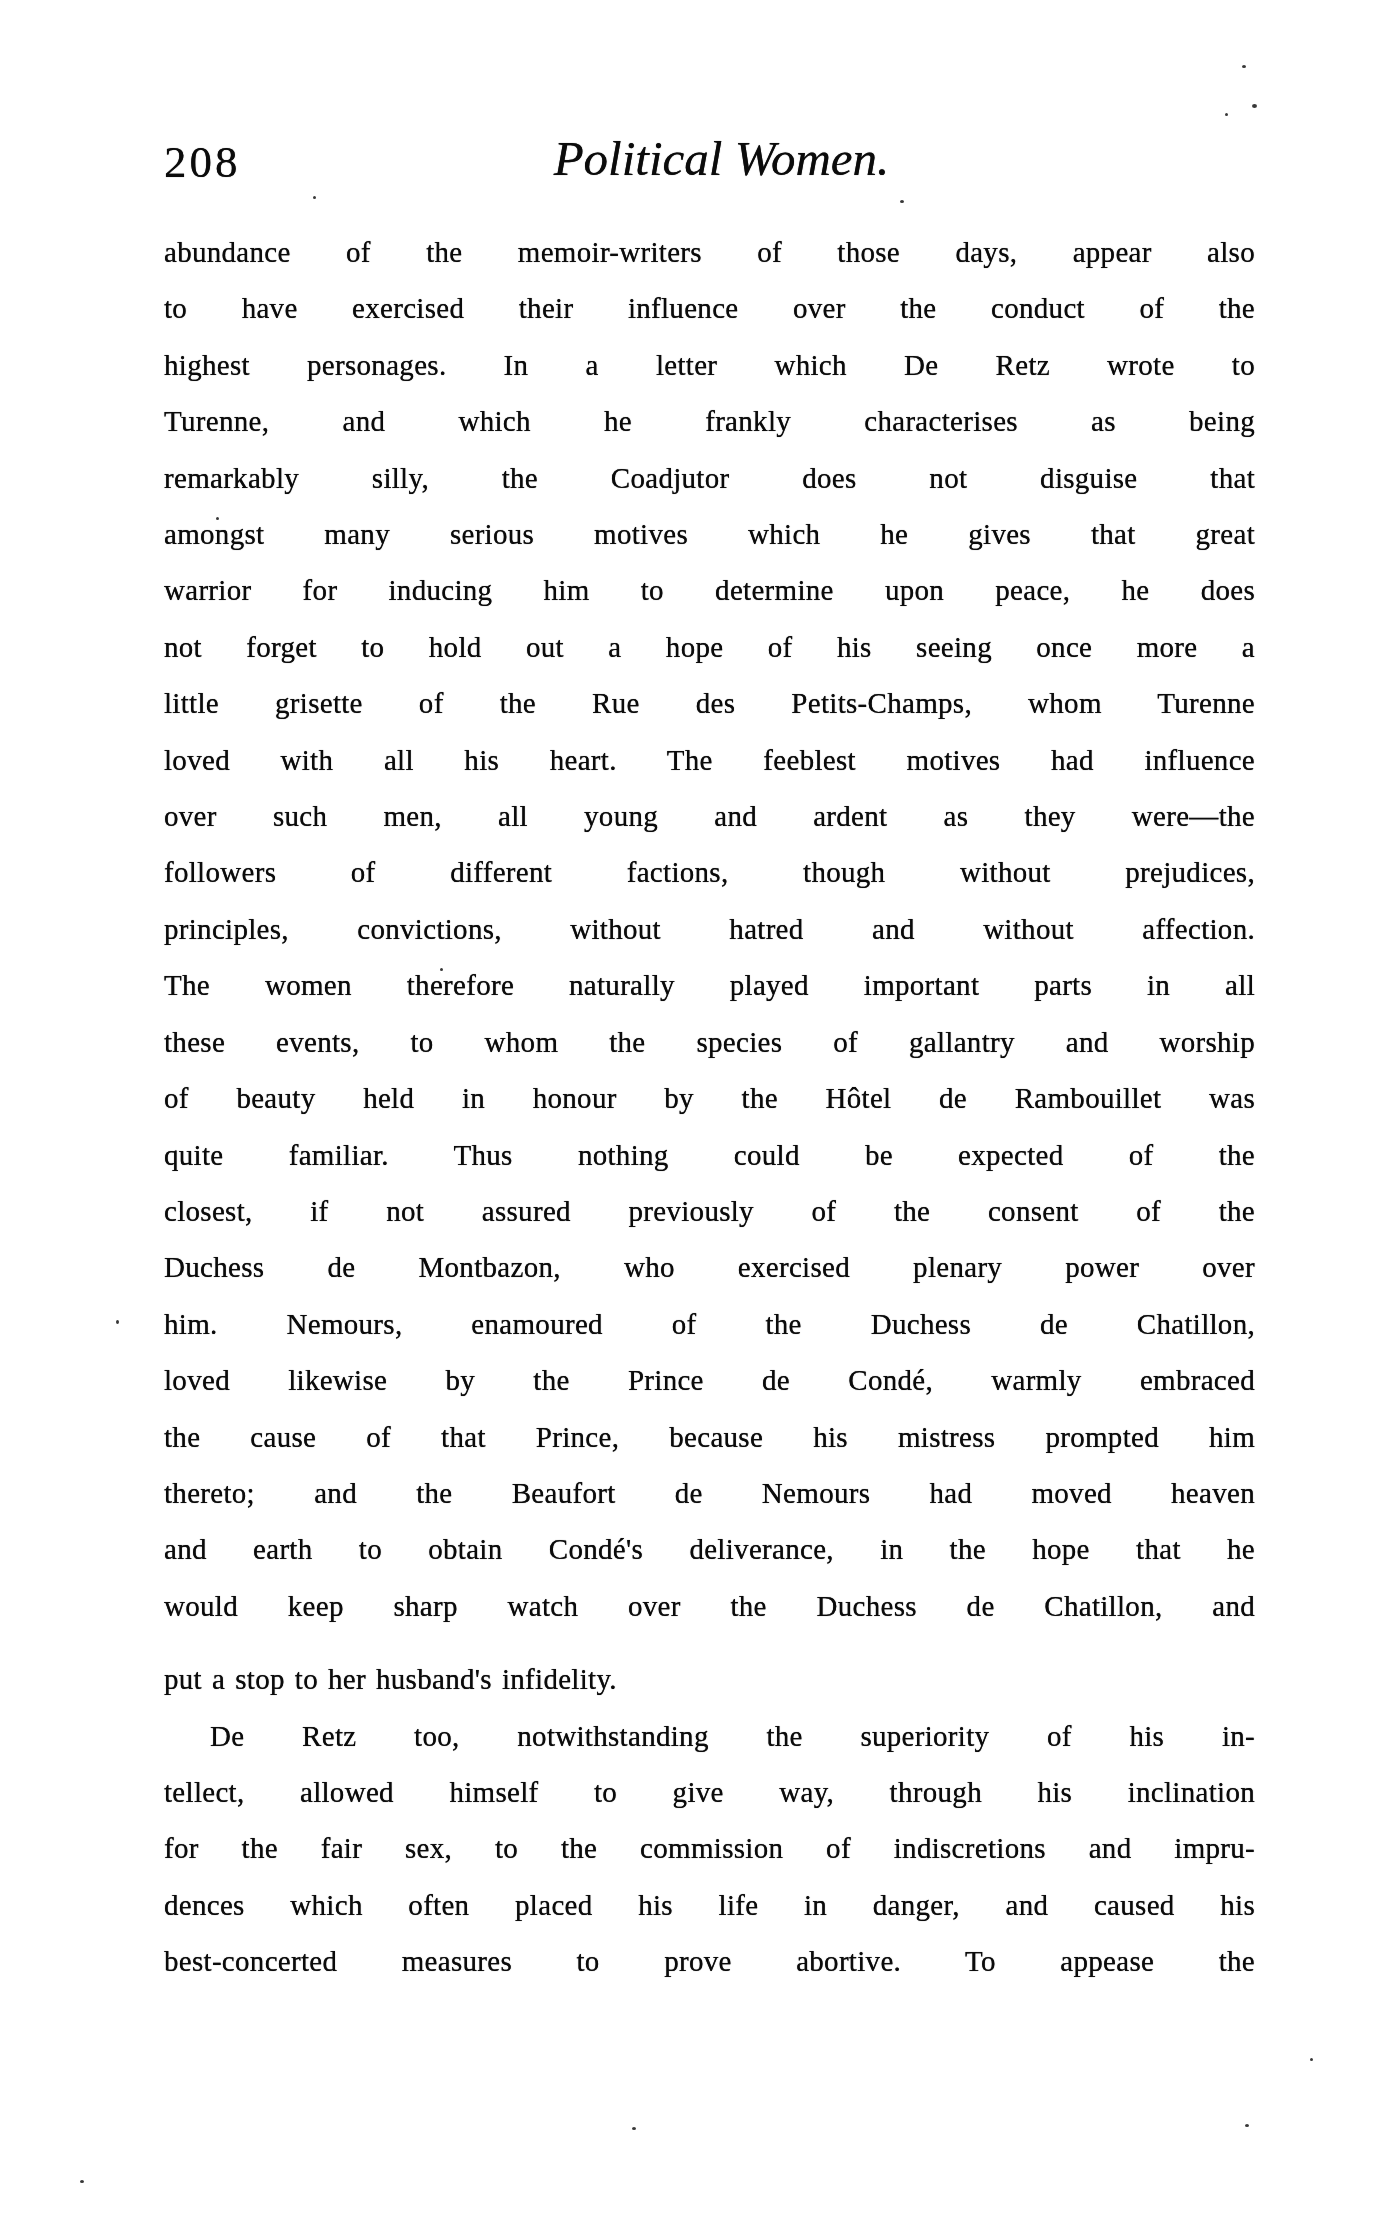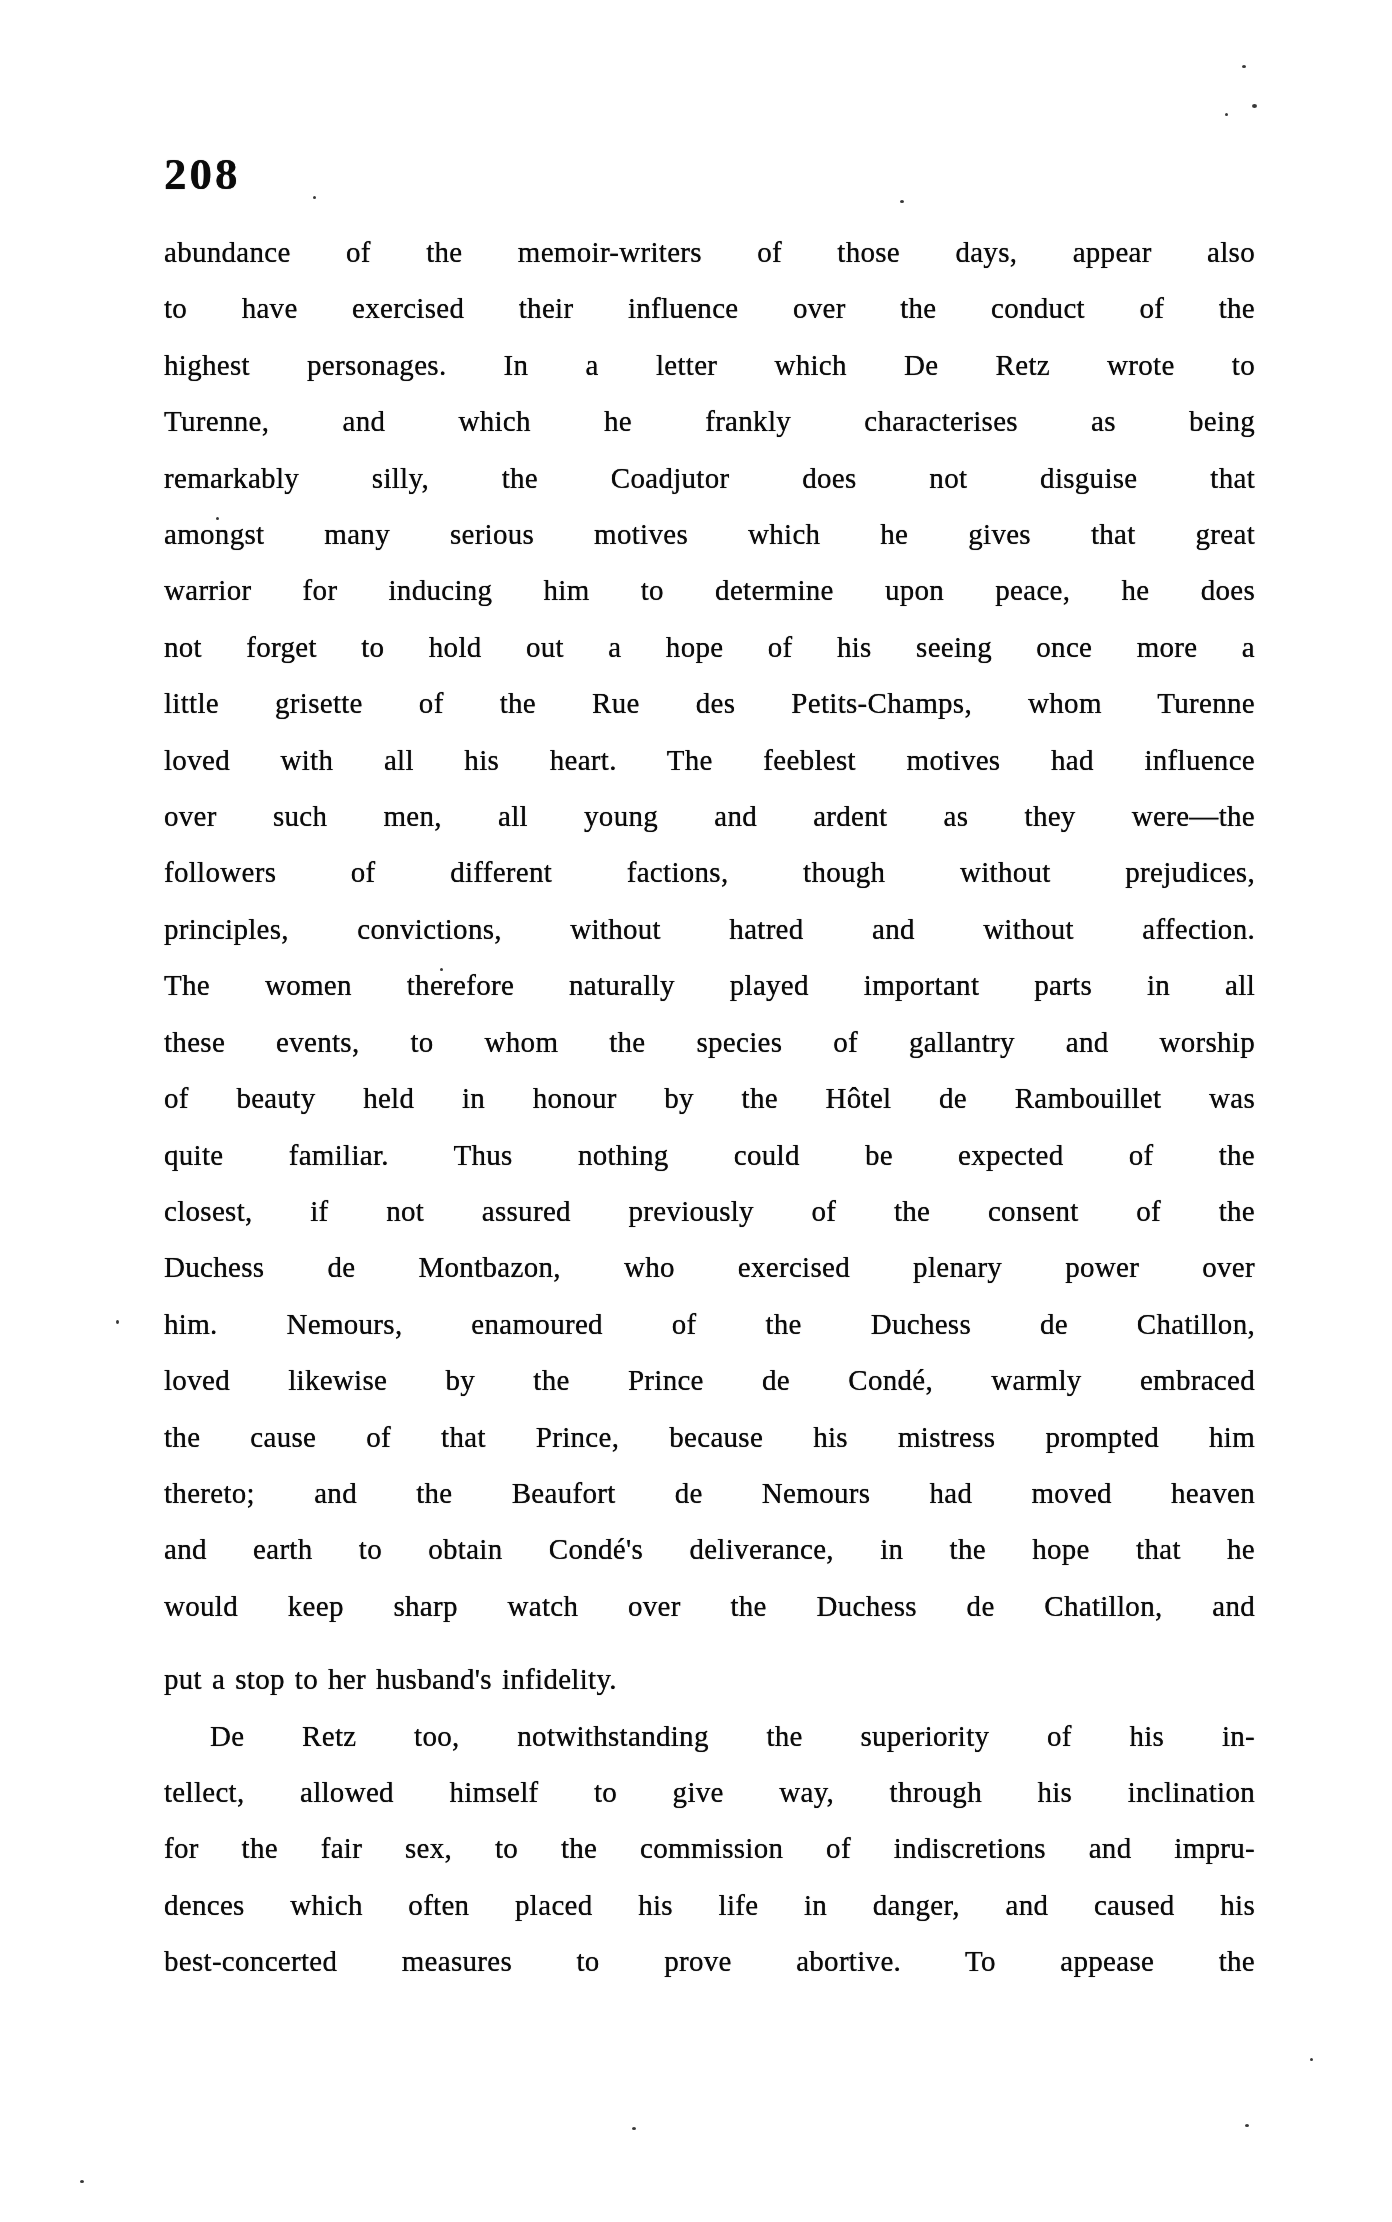--- a/index.html
+++ b/index.html
@@ -7,25 +7,24 @@
     position: relative;
     width: 1392px;
     height: 2222px;
     background: #ffffff;
     color: #0b0b0b;
     font-family: "Liberation Serif", "DejaVu Serif", serif;
     overflow: hidden;
   }
   .page-header {
     position: absolute;
-    top: 144px;
+    top: 132px;
     left: 164px;
     width: 1091px;
     height: 64px;
-    font-weight: bold;
   }
   .page-number {
     position: absolute;
     left: 0;
     top: 8px;
     font-size: 45px;
     line-height: 1;
     letter-spacing: 3px;
     text-shadow: 0 0 0.7px rgba(0,0,0,0.9);
   }
@@ -66,20 +65,21 @@
     opacity: 0.85;
   }
 </style>
 </head>
 <body>
 
 <div class="scan-page">
 
   <div class="page-header">
     <span class="page-number">208</span>
+    <span class="running-title">Political Women.</span>
   </div>
 
   <div class="body-text">
 
   <div class="text-line">abundance of the memoir-writers of those days, appear also</div>
       <div class="text-line">to have exercised their influence over the conduct of the</div>
       <div class="text-line">highest personages. In a letter which De Retz wrote to</div>
       <div class="text-line">Turenne, and which he frankly characterises as being</div>
       <div class="text-line">remarkably silly, the Coadjutor does not disguise that</div>
       <div class="text-line">amongst many serious motives which he gives that great</div>

